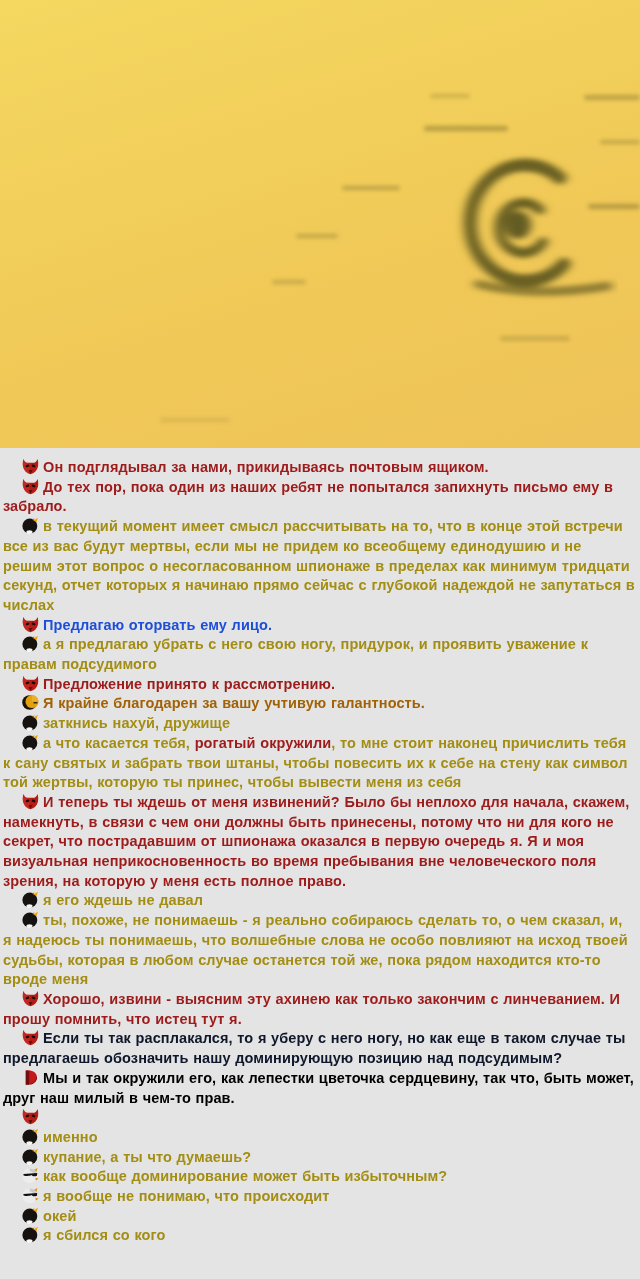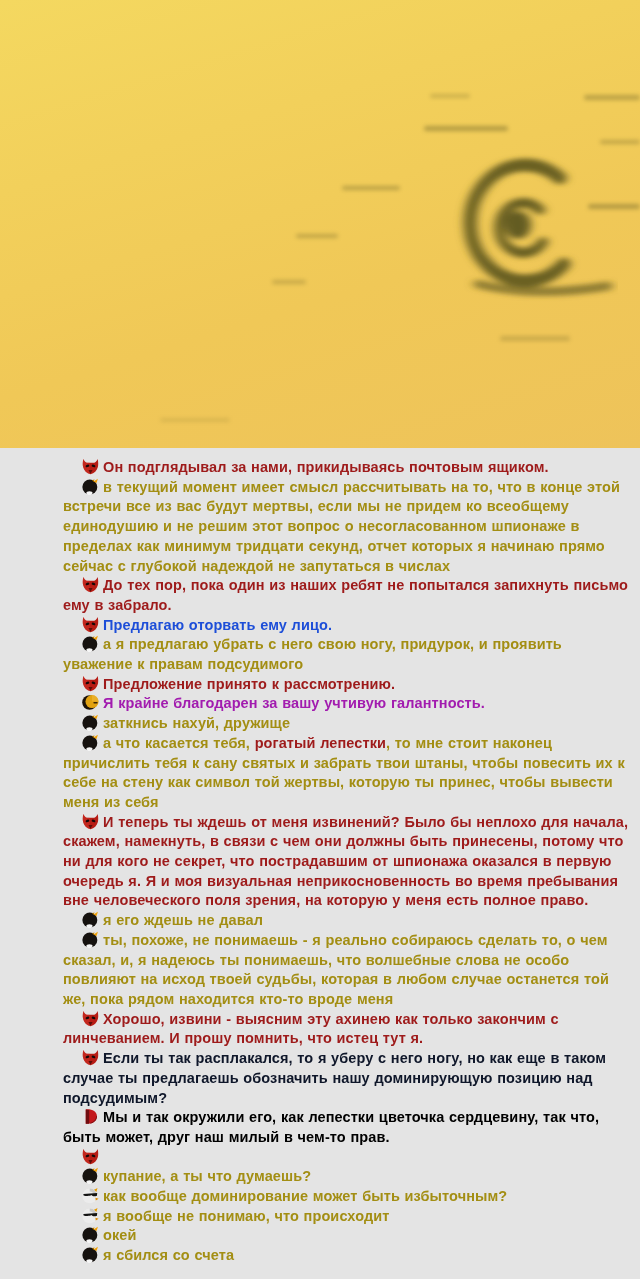--- a/index.html
+++ b/index.html
@@ -10,24 +10,23 @@
   }
   .header{
     position:relative;width:640px;height:448px;overflow:hidden;
     background:linear-gradient(163deg,#f4d860 0%,#f2d05b 30%,#f0c857 62%,#eec35a 100%);
   }
   .streak{
     position:absolute;background:#7a6d2c;filter:blur(2px);border-radius:3px;
   }
   .spiral{position:absolute;left:448px;top:148px;}
   .chat{
-    padding:10px 5px 0 20px;
+    padding:10px 5px 0 3px;
     font-weight:bold;font-size:14.5px;line-height:19.7px;
     letter-spacing:0.1px;
-    margin-left:43px;
   }
   .msg{margin:0;text-indent:19px;word-spacing:0.5px;}
   .msg .icon{
     display:inline-block;width:17px;height:17px;
     margin-right:4px;vertical-align:-3px;
   }
   .msg .icon svg{display:block;}
 </style>
 </head>
 <body>
@@ -60,32 +59,32 @@
 
 <div class="chat" id="chat">
     <p class="msg"><span class="icon"><svg width="17" height="17" viewBox="0 0 18 18">
           <path d="M1.5,1 C2.5,3.5 3.5,4.5 5,5 L13,5 C14.5,4.5 15.5,3.5 16.5,1 C17.3,4 17.4,7 16.8,9.5 C15.8,13.5 13,16 9,17.3 C5,16 2.2,13.5 1.2,9.5 C0.6,7 0.7,4 1.5,1 Z" fill="#b71c14"></path>
           <path d="M1.5,1 C2.5,3.5 3.5,4.5 5,5 L8,5 L8,16.9 C4.6,15.6 2.2,13.3 1.2,9.5 C0.6,7 0.7,4 1.5,1 Z" fill="#d3352a" opacity="0.45"></path>
           <ellipse cx="5.8" cy="8.4" rx="2" ry="1.3" fill="#140808" transform="rotate(-14 5.8 8.4)"></ellipse>
           <ellipse cx="12.2" cy="8.4" rx="2" ry="1.3" fill="#140808" transform="rotate(14 12.2 8.4)"></ellipse>
           <path d="M6.8,12.8 L11.2,12.8 L9,16.6 Z" fill="#5e0d08"></path>
         </svg></span><span style="color: rgb(158, 27, 27);">Он подглядывал за нами, прикидываясь почтовым ящиком.</span></p>
     <p class="msg"><span class="icon"><svg width="17" height="17" viewBox="0 0 18 18">
+          <path d="M1.5,1 C2.5,3.5 3.5,4.5 5,5 L13,5 C14.5,4.5 15.5,3.5 16.5,1 C17.3,4 17.4,7 16.8,9.5 C15.8,13.5 13,16 9,17.3 C5,16 2.2,13.5 1.2,9.5 C0.6,7 0.7,4 1.5,1 Z" fill="#b71c14"></path>
+          <path d="M1.5,1 C2.5,3.5 3.5,4.5 5,5 L8,5 L8,16.9 C4.6,15.6 2.2,13.3 1.2,9.5 C0.6,7 0.7,4 1.5,1 Z" fill="#d3352a" opacity="0.45"></path>
+          <ellipse cx="5.8" cy="8.4" rx="2" ry="1.3" fill="#140808" transform="rotate(-14 5.8 8.4)"></ellipse>
+          <ellipse cx="12.2" cy="8.4" rx="2" ry="1.3" fill="#140808" transform="rotate(14 12.2 8.4)"></ellipse>
+          <path d="M6.8,12.8 L11.2,12.8 L9,16.6 Z" fill="#5e0d08"></path>
+        </svg></span><span style="color: rgb(158, 27, 27);">До тех пор, пока один из наших ребят не попытался запихнуть письмо ему в забрало.</span></p>
+    <p class="msg"><span class="icon"><svg width="17" height="17" viewBox="0 0 18 18">
           <circle cx="8.3" cy="9.6" r="7.9" fill="#16120f"></circle>
           <path d="M12.2,3.6 L16.8,0.8 L15.4,5.4 Z" fill="#ef9f06"></path>
           <path d="M10.6,2.6 L13.2,1.3 L12.4,4 Z" fill="#b97b00"></path>
           <ellipse cx="7.9" cy="16" rx="3.3" ry="2.1" fill="#f6f6f6"></ellipse>
         </svg></span><span style="color: rgb(163, 142, 19);">в текущий момент имеет смысл рассчитывать на то, что в конце этой встречи все из вас будут мертвы, если мы не придем ко всеобщему единодушию и не решим этот вопрос о несогласованном шпионаже в пределах как минимум тридцати секунд, отчет которых я начинаю прямо сейчас с глубокой надеждой не запутаться в числах</span></p>
-    <p class="msg"><span class="icon"><svg width="17" height="17" viewBox="0 0 18 18">
-          <path d="M1.5,1 C2.5,3.5 3.5,4.5 5,5 L13,5 C14.5,4.5 15.5,3.5 16.5,1 C17.3,4 17.4,7 16.8,9.5 C15.8,13.5 13,16 9,17.3 C5,16 2.2,13.5 1.2,9.5 C0.6,7 0.7,4 1.5,1 Z" fill="#b71c14"></path>
-          <path d="M1.5,1 C2.5,3.5 3.5,4.5 5,5 L8,5 L8,16.9 C4.6,15.6 2.2,13.3 1.2,9.5 C0.6,7 0.7,4 1.5,1 Z" fill="#d3352a" opacity="0.45"></path>
-          <ellipse cx="5.8" cy="8.4" rx="2" ry="1.3" fill="#140808" transform="rotate(-14 5.8 8.4)"></ellipse>
-          <ellipse cx="12.2" cy="8.4" rx="2" ry="1.3" fill="#140808" transform="rotate(14 12.2 8.4)"></ellipse>
-          <path d="M6.8,12.8 L11.2,12.8 L9,16.6 Z" fill="#5e0d08"></path>
-        </svg></span><span style="color: rgb(158, 27, 27);">До тех пор, пока один из наших ребят не попытался запихнуть письмо ему в забрало.</span></p>
     <p class="msg"><span class="icon"><svg width="17" height="17" viewBox="0 0 18 18">
           <path d="M1.5,1 C2.5,3.5 3.5,4.5 5,5 L13,5 C14.5,4.5 15.5,3.5 16.5,1 C17.3,4 17.4,7 16.8,9.5 C15.8,13.5 13,16 9,17.3 C5,16 2.2,13.5 1.2,9.5 C0.6,7 0.7,4 1.5,1 Z" fill="#b71c14"></path>
           <path d="M1.5,1 C2.5,3.5 3.5,4.5 5,5 L8,5 L8,16.9 C4.6,15.6 2.2,13.3 1.2,9.5 C0.6,7 0.7,4 1.5,1 Z" fill="#d3352a" opacity="0.45"></path>
           <ellipse cx="5.8" cy="8.4" rx="2" ry="1.3" fill="#140808" transform="rotate(-14 5.8 8.4)"></ellipse>
           <ellipse cx="12.2" cy="8.4" rx="2" ry="1.3" fill="#140808" transform="rotate(14 12.2 8.4)"></ellipse>
           <path d="M6.8,12.8 L11.2,12.8 L9,16.6 Z" fill="#5e0d08"></path>
         </svg></span><span style="color: #1d4ed8;">Предлагаю оторвать ему лицо.</span></p>
     <p class="msg"><span class="icon"><svg width="17" height="17" viewBox="0 0 18 18">
           <circle cx="8.3" cy="9.6" r="7.9" fill="#16120f"></circle>
           <path d="M12.2,3.6 L16.8,0.8 L15.4,5.4 Z" fill="#ef9f06"></path>
@@ -97,33 +96,33 @@
           <path d="M1.5,1 C2.5,3.5 3.5,4.5 5,5 L8,5 L8,16.9 C4.6,15.6 2.2,13.3 1.2,9.5 C0.6,7 0.7,4 1.5,1 Z" fill="#d3352a" opacity="0.45"></path>
           <ellipse cx="5.8" cy="8.4" rx="2" ry="1.3" fill="#140808" transform="rotate(-14 5.8 8.4)"></ellipse>
           <ellipse cx="12.2" cy="8.4" rx="2" ry="1.3" fill="#140808" transform="rotate(14 12.2 8.4)"></ellipse>
           <path d="M6.8,12.8 L11.2,12.8 L9,16.6 Z" fill="#5e0d08"></path>
         </svg></span><span style="color: rgb(158, 27, 27);">Предложение принято к рассмотрению.</span></p>
     <p class="msg"><span class="icon"><svg width="17" height="17" viewBox="0 0 18 18">
           <circle cx="8" cy="9" r="7.8" fill="#1c1207"></circle>
           <circle cx="10.6" cy="8" r="6.9" fill="#e2a210"></circle>
           <path d="M10.6,1.1 a6.9,6.9 0 0 1 6.9,6.9 l-6.9,0 Z" fill="#f0b83a" opacity=".6"></path>
           <rect x="12" y="8.4" width="4.6" height="1.7" rx="0.8" fill="#3a2705"></rect>
-        </svg></span><span style="color: #a21caf;">Я крайне благодарен за вашу учтивую галантность.</span></p>
+        </svg></span><span style="color: #a16207;">Я крайне благодарен за вашу учтивую галантность.</span></p>
     <p class="msg"><span class="icon"><svg width="17" height="17" viewBox="0 0 18 18">
           <circle cx="8.3" cy="9.6" r="7.9" fill="#16120f"></circle>
           <path d="M12.2,3.6 L16.8,0.8 L15.4,5.4 Z" fill="#ef9f06"></path>
           <path d="M10.6,2.6 L13.2,1.3 L12.4,4 Z" fill="#b97b00"></path>
           <ellipse cx="7.9" cy="16" rx="3.3" ry="2.1" fill="#f6f6f6"></ellipse>
         </svg></span><span style="color: rgb(163, 142, 19);">заткнись нахуй, дружище</span></p>
     <p class="msg"><span class="icon"><svg width="17" height="17" viewBox="0 0 18 18">
           <circle cx="8.3" cy="9.6" r="7.9" fill="#16120f"></circle>
           <path d="M12.2,3.6 L16.8,0.8 L15.4,5.4 Z" fill="#ef9f06"></path>
           <path d="M10.6,2.6 L13.2,1.3 L12.4,4 Z" fill="#b97b00"></path>
           <ellipse cx="7.9" cy="16" rx="3.3" ry="2.1" fill="#f6f6f6"></ellipse>
-        </svg></span><span style="color: rgb(163, 142, 19);">а что касается тебя, </span><span style="color: rgb(158, 27, 27);">рогатый лепестки</span><span style="color: rgb(163, 142, 19);">, то мне стоит наконец причислить тебя к сану святых и забрать твои штаны, чтобы повесить их к себе на стену как символ той жертвы, которую ты принес, чтобы вывести меня из себя</span></p>
+        </svg></span><span style="color: rgb(163, 142, 19);">а что касается тебя, </span><span style="color: rgb(158, 27, 27);">рогатый окружили</span><span style="color: rgb(163, 142, 19);">, то мне стоит наконец причислить тебя к сану святых и забрать твои штаны, чтобы повесить их к себе на стену как символ той жертвы, которую ты принес, чтобы вывести меня из себя</span></p>
     <p class="msg"><span class="icon"><svg width="17" height="17" viewBox="0 0 18 18">
           <path d="M1.5,1 C2.5,3.5 3.5,4.5 5,5 L13,5 C14.5,4.5 15.5,3.5 16.5,1 C17.3,4 17.4,7 16.8,9.5 C15.8,13.5 13,16 9,17.3 C5,16 2.2,13.5 1.2,9.5 C0.6,7 0.7,4 1.5,1 Z" fill="#b71c14"></path>
           <path d="M1.5,1 C2.5,3.5 3.5,4.5 5,5 L8,5 L8,16.9 C4.6,15.6 2.2,13.3 1.2,9.5 C0.6,7 0.7,4 1.5,1 Z" fill="#d3352a" opacity="0.45"></path>
           <ellipse cx="5.8" cy="8.4" rx="2" ry="1.3" fill="#140808" transform="rotate(-14 5.8 8.4)"></ellipse>
           <ellipse cx="12.2" cy="8.4" rx="2" ry="1.3" fill="#140808" transform="rotate(14 12.2 8.4)"></ellipse>
           <path d="M6.8,12.8 L11.2,12.8 L9,16.6 Z" fill="#5e0d08"></path>
         </svg></span><span style="color: rgb(158, 27, 27);">И теперь ты ждешь от меня извинений? Было бы неплохо для начала, скажем, намекнуть, в связи с чем они должны быть принесены, потому что ни для кого не секрет, что пострадавшим от шпионажа оказался в первую очередь я. Я и моя визуальная неприкосновенность во время пребывания вне человеческого поля зрения, на которую у меня есть полное право.</span></p>
     <p class="msg"><span class="icon"><svg width="17" height="17" viewBox="0 0 18 18">
           <circle cx="8.3" cy="9.6" r="7.9" fill="#16120f"></circle>
           <path d="M12.2,3.6 L16.8,0.8 L15.4,5.4 Z" fill="#ef9f06"></path>
@@ -155,20 +154,26 @@
           <path d="M4,1.5 L7.6,2.1 L7.6,16.6 L4,16.8 Z" fill="#6f0d10"></path>
           <path d="M8.5,16.5 C13,15.8 16,12.5 15.8,8.5 L15,8.5 C15,12 12.5,15 8.5,15.8 Z" fill="#7a1012"></path>
         </svg></span><span style="color: #000000;">Мы и так окружили его, как лепестки цветочка сердцевину, так что, быть может, друг наш милый в чем-то прав.</span></p>
     <p class="msg"><span class="icon"><svg width="17" height="17" viewBox="0 0 18 18">
           <path d="M1.5,1 C2.5,3.5 3.5,4.5 5,5 L13,5 C14.5,4.5 15.5,3.5 16.5,1 C17.3,4 17.4,7 16.8,9.5 C15.8,13.5 13,16 9,17.3 C5,16 2.2,13.5 1.2,9.5 C0.6,7 0.7,4 1.5,1 Z" fill="#b71c14"></path>
           <path d="M1.5,1 C2.5,3.5 3.5,4.5 5,5 L8,5 L8,16.9 C4.6,15.6 2.2,13.3 1.2,9.5 C0.6,7 0.7,4 1.5,1 Z" fill="#d3352a" opacity="0.45"></path>
           <ellipse cx="5.8" cy="8.4" rx="2" ry="1.3" fill="#140808" transform="rotate(-14 5.8 8.4)"></ellipse>
           <ellipse cx="12.2" cy="8.4" rx="2" ry="1.3" fill="#140808" transform="rotate(14 12.2 8.4)"></ellipse>
           <path d="M6.8,12.8 L11.2,12.8 L9,16.6 Z" fill="#5e0d08"></path>
         </svg></span></p>
+    <p class="msg"><span class="icon"><svg width="17" height="17" viewBox="0 0 18 18">
+          <circle cx="8.3" cy="9.6" r="7.9" fill="#16120f"></circle>
+          <path d="M12.2,3.6 L16.8,0.8 L15.4,5.4 Z" fill="#ef9f06"></path>
+          <path d="M10.6,2.6 L13.2,1.3 L12.4,4 Z" fill="#b97b00"></path>
+          <ellipse cx="7.9" cy="16" rx="3.3" ry="2.1" fill="#f6f6f6"></ellipse>
+        </svg></span><span style="color: rgb(163, 142, 19);">именно</span></p>
     <p class="msg"><span class="icon"><svg width="17" height="17" viewBox="0 0 18 18">
           <circle cx="8.3" cy="9.6" r="7.9" fill="#16120f"></circle>
           <path d="M12.2,3.6 L16.8,0.8 L15.4,5.4 Z" fill="#ef9f06"></path>
           <path d="M10.6,2.6 L13.2,1.3 L12.4,4 Z" fill="#b97b00"></path>
           <ellipse cx="7.9" cy="16" rx="3.3" ry="2.1" fill="#f6f6f6"></ellipse>
         </svg></span><span style="color: rgb(163, 142, 19);">купание, а ты что думаешь?</span></p>
     <p class="msg"><span class="icon"><svg width="17" height="17" viewBox="0 0 18 18">
           <path d="M11.8,3.4 L16.4,1 L15.2,5.2 Z" fill="#e59a00"></path>
           <circle cx="8.2" cy="9.5" r="7.8" fill="#ececec"></circle>
           <path d="M8.2,1.7 a7.8,7.8 0 0 1 7.8,7.8 l-3,0 a4.8,4.8 0 0 0 -4.8,-4.8 Z" fill="#c9c9c9"></path>
@@ -186,14 +191,14 @@
           <circle cx="8.3" cy="9.6" r="7.9" fill="#16120f"></circle>
           <path d="M12.2,3.6 L16.8,0.8 L15.4,5.4 Z" fill="#ef9f06"></path>
           <path d="M10.6,2.6 L13.2,1.3 L12.4,4 Z" fill="#b97b00"></path>
           <ellipse cx="7.9" cy="16" rx="3.3" ry="2.1" fill="#f6f6f6"></ellipse>
         </svg></span><span style="color: rgb(163, 142, 19);">окей</span></p>
     <p class="msg"><span class="icon"><svg width="17" height="17" viewBox="0 0 18 18">
           <circle cx="8.3" cy="9.6" r="7.9" fill="#16120f"></circle>
           <path d="M12.2,3.6 L16.8,0.8 L15.4,5.4 Z" fill="#ef9f06"></path>
           <path d="M10.6,2.6 L13.2,1.3 L12.4,4 Z" fill="#b97b00"></path>
           <ellipse cx="7.9" cy="16" rx="3.3" ry="2.1" fill="#f6f6f6"></ellipse>
-        </svg></span><span style="color: rgb(163, 142, 19);">я сбился со счета</span></p>
+        </svg></span><span style="color: rgb(163, 142, 19);">я сбился со кого</span></p>
   </div>
 
 </body></html>

